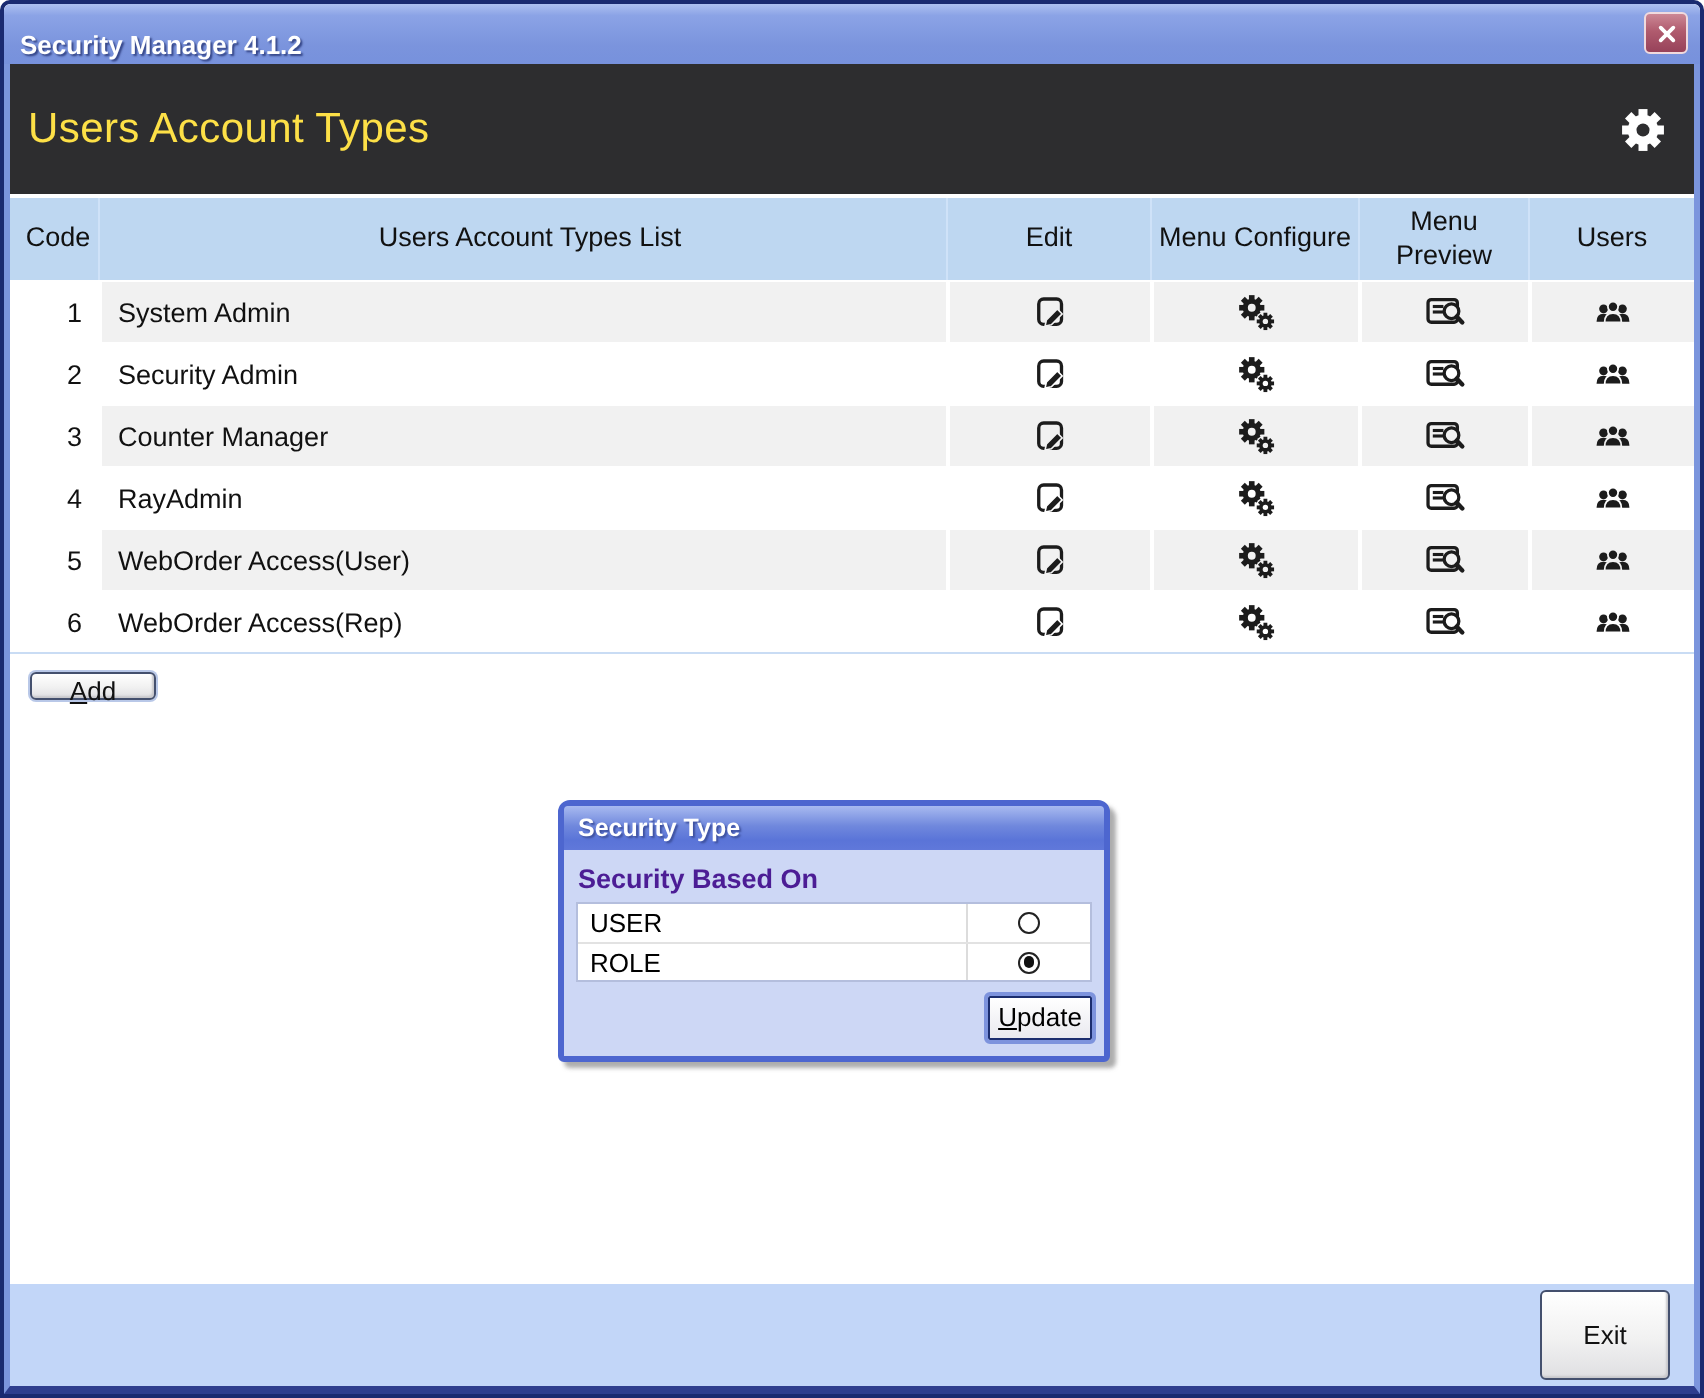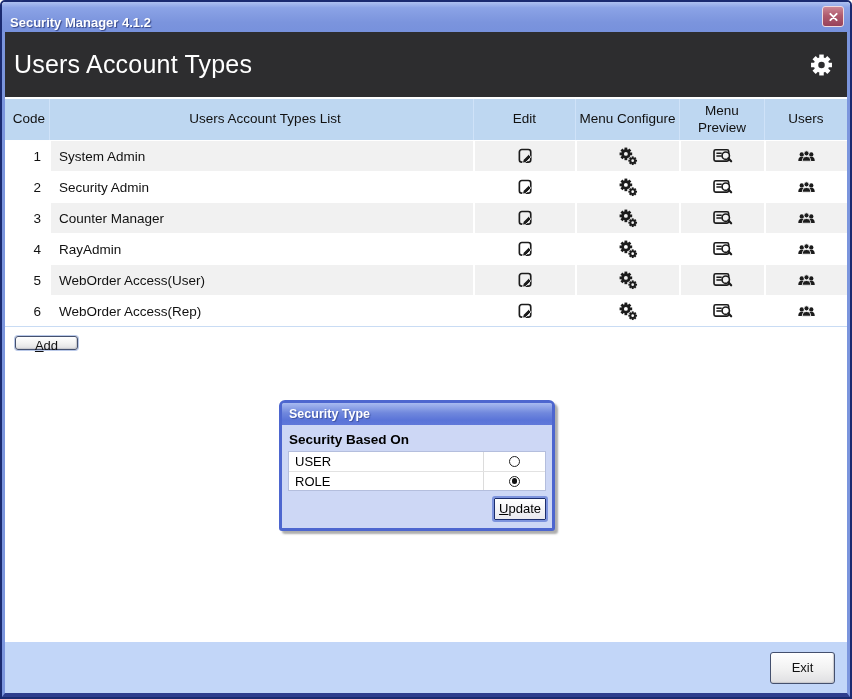--- a/index.html
+++ b/index.html
@@ -38,21 +38,21 @@
     border-left:3px solid #7b95dd; border-right:3px solid #7b95dd;
     border-bottom:4px solid #2e3e8e;
     background:#fff;
   }
 
   
   .page-header {
     height:65px; background:#2d2d2f; position:relative;
     display:flex; align-items:center; padding-left:9px;
   }
-  .page-title { color:#ffffff; font-size:25px; letter-spacing:.2px; }
+  .page-title { color:#fde047; font-size:21px; letter-spacing:.2px; }
   .settings-btn {
     position:absolute; right:12px; top:50%; transform:translateY(-50%);
     background:none; border:none; padding:0; cursor:pointer; line-height:0;
   }
 
   
   table.main {
     width:842px; border-collapse:separate; border-spacing:0;
     table-layout:fixed; border-top:2px solid #fff; border-bottom:1px solid #c9dcf4;
   }
@@ -85,37 +85,37 @@
   }
   .add-btn { margin:9px 0 0 10px; width:63px; height:14px; box-shadow:0 0 0 1px #b9c8e8, inset -1px -1px 1px #c8c8cc; }
   .ul { text-decoration:underline; }
 
   
   .footer {
     position:absolute; left:0; right:0; bottom:0; height:51px;
     background:#c2d6f8; display:flex; align-items:center; justify-content:flex-end;
     padding-right:12px;
   }
-  .exit-btn { width:65px; height:32px; }
+  .exit-btn { width:65px; height:45px; }
 
   
   .dialog {
     position:absolute; left:274px; top:368px; width:276px;
     border:3px solid #4d66cf; border-radius:6px 6px 3px 3px;
     background:#cdd7f5; box-shadow:3px 3px 2px rgba(105,105,105,.55);
     z-index:5;
   }
   .dlg-titlebar {
     height:22px; background:linear-gradient(180deg,#a8baf0 0%,#7088dd 45%,#5a74d8 78%,#6largest078da 100%);
     background:linear-gradient(180deg,#a8baf0 0%,#7088dd 45%,#5a74d8 78%,#6078da 100%);
     border-radius:2px 2px 0 0; display:flex; align-items:center;
   }
   .dlg-title { color:#fff; font-weight:bold; font-size:12.5px; padding-left:7px; text-shadow:1px 1px 1px #3e519f; }
   .dlg-body { padding:6px 6px 8px; }
-  .dlg-section-label { font-weight:bold; font-size:13.5px; color:#000000; margin:1px 0 4px 1px; }
+  .dlg-section-label { font-weight:bold; font-size:13.5px; color:#4c1d95; margin:1px 0 4px 1px; }
   .dlg-table { background:#fff; border:1px solid #b4bedd;text-align:right; }
   .dlg-row { display:flex; height:19px; align-items:stretch; }
   .dlg-row + .dlg-row { border-top:1px solid #e2e2e2; }
   .dlg-row-label { flex:1; padding-left:6px; font-size:13px; display:flex; align-items:center; }
   .dlg-radio-cell { width:62px; border-left:1px solid #dcdcdc; display:flex; align-items:center; justify-content:center; cursor:pointer; }
   .radio {
     width:11px; height:11px; border:1.5px solid #222; border-radius:50%;
     background:#fff; position:relative; display:inline-block;
   }
   .radio.selected::after { content:""; position:absolute; inset:1.7px; background:#111; border-radius:50%; }

